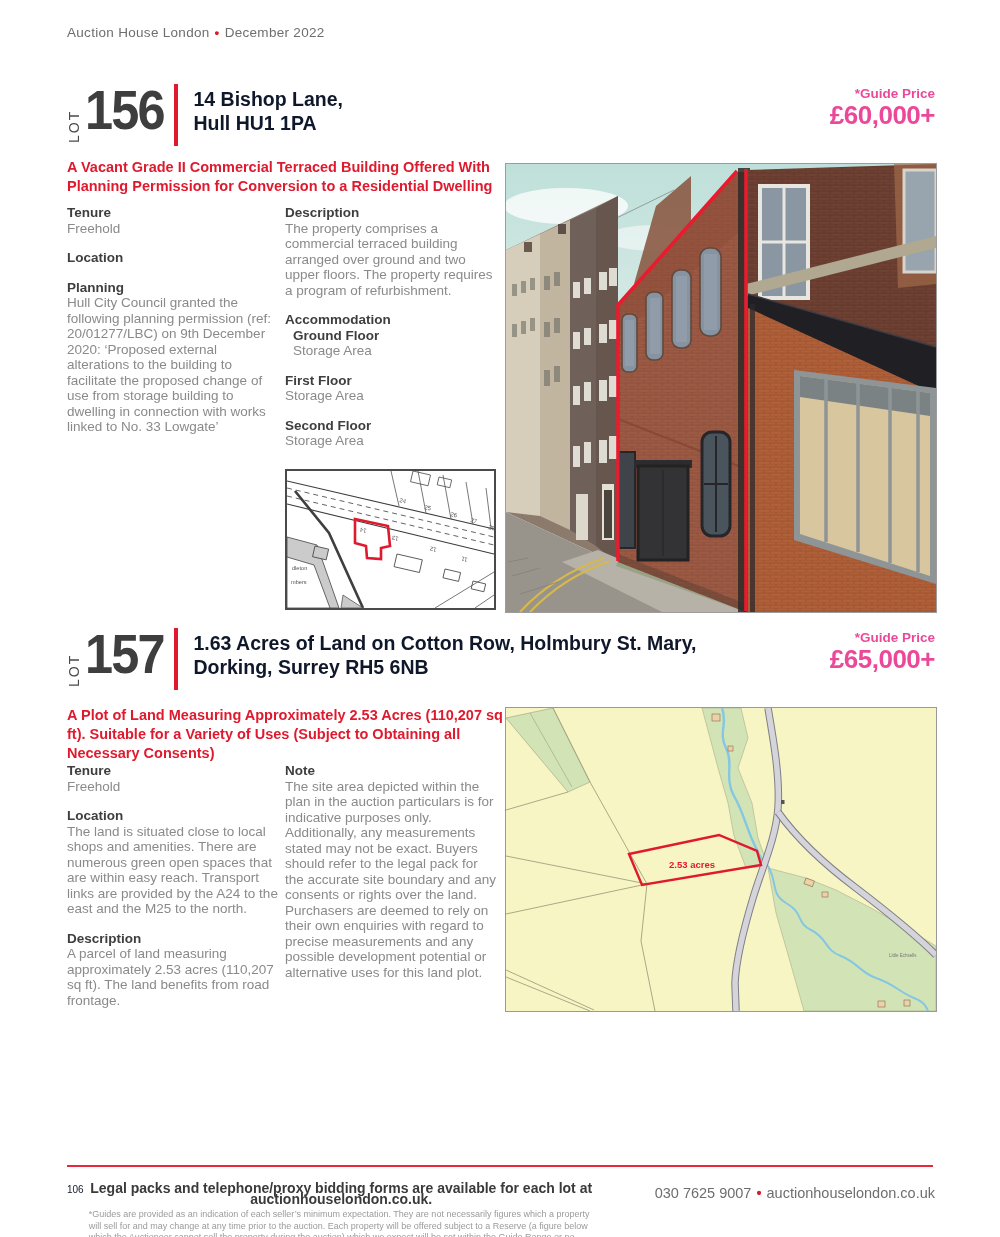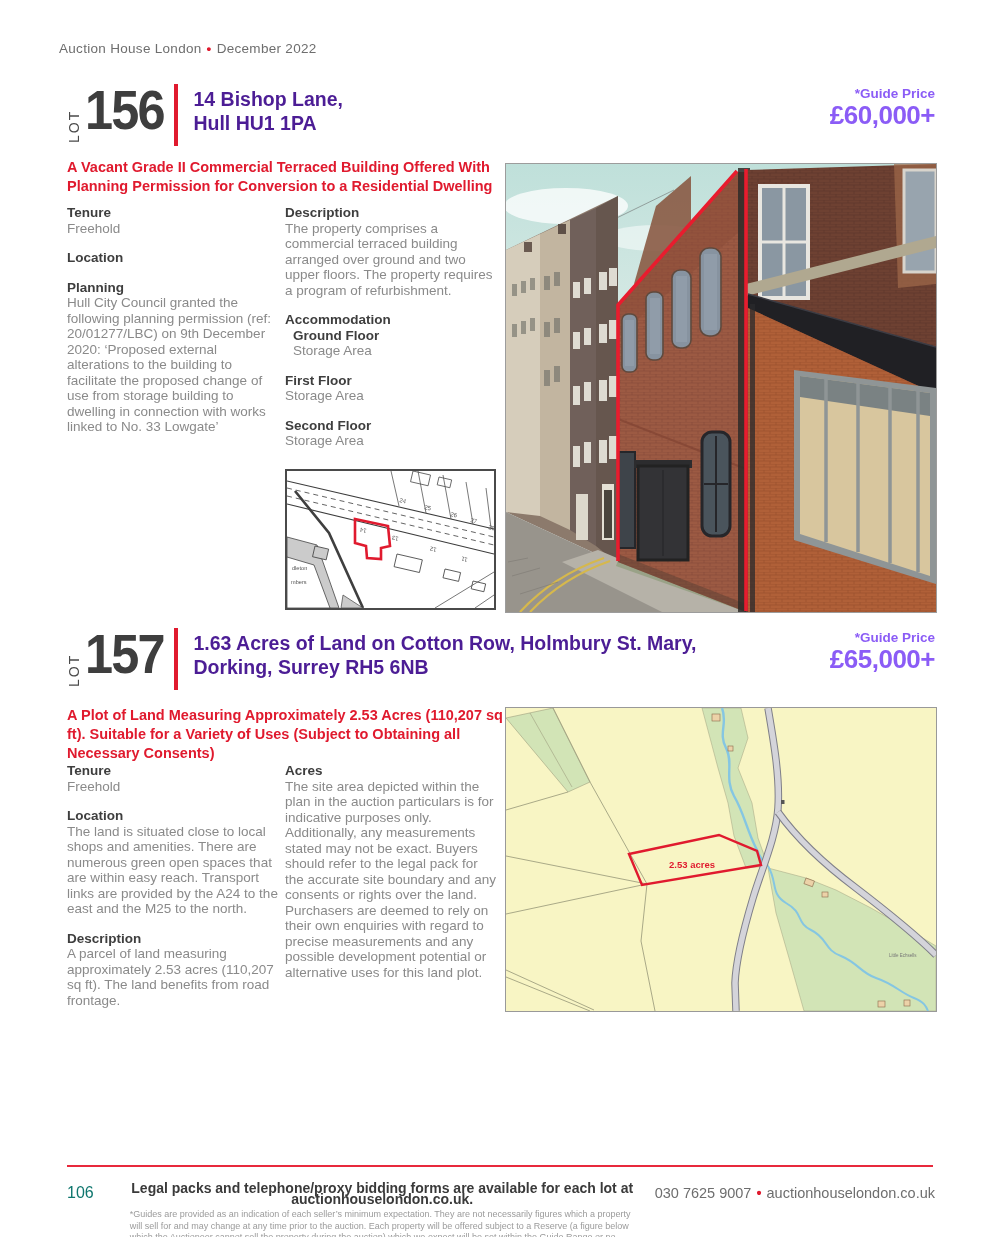--- a/index.html
+++ b/index.html
@@ -1,31 +1,31 @@
 <!DOCTYPE html>
 <html><head>
 <meta charset="utf-8">
 <style>
   html,body{margin:0;padding:0;background:#e9e9e9;}
   .page{position:relative;width:1000px;height:1237px;background:#ffffff;margin:0 auto;
         font-family:"Liberation Sans",sans-serif;overflow:hidden;}
   
-  .tophead{position:absolute;top:25px;left:59px;font-size:13.5px;color:#6e6e6e;letter-spacing:.3px;margin-top:16px;}
+  .tophead{position:absolute;top:25px;left:67px;font-size:13.5px;color:#6e6e6e;letter-spacing:.3px;}
   .tophead .dot{color:#e01a2e;margin:0 5px;font-weight:bold;}
   
   .lothead{position:absolute;left:67px;right:65px;display:flex;align-items:flex-start;}
   .lot156-head{top:84px;}
   .lot157-head{top:628px;}
   .lotword{writing-mode:vertical-rl;transform:rotate(180deg);font-size:14px;letter-spacing:2px;
            color:#4a4a4a;height:56px;line-height:1;margin-top:3px;}
   .lotnum{font-size:56px;font-weight:bold;color:#3e3e3e;line-height:.92;letter-spacing:-2px;
           margin-left:4px;transform:scaleX(.9);transform-origin:left top;}
   .redbar{width:4px;background:#e01a2e;align-self:stretch;margin:0 15px 0 2px;min-height:62px;}
-  .addr{font-size:19.5px;font-weight:bold;color:#4c1d95;line-height:1.22;padding-top:4px;max-width:560px;}
-  .priceblock{margin-left:auto;text-align:right;color:#8b5cf6;padding-top:2px;white-space:nowrap;}
+  .addr{font-size:19.5px;font-weight:bold;color:#0f172a;line-height:1.22;padding-top:4px;max-width:560px;}
+  .priceblock{margin-left:auto;text-align:right;color:#ec4899;padding-top:2px;white-space:nowrap;}
   .gplabel{font-size:13.5px;font-weight:bold;}
   .gpval{font-size:26px;font-weight:bold;line-height:1.15;letter-spacing:-.5px;}
   
   .headline{position:absolute;left:67px;width:452px;color:#e01a2e;font-weight:bold;
             font-size:14.5px;line-height:19px;}
   .hl156{top:158px;}
   .hl157{top:706px;}
   
   .col{position:absolute;font-size:13.5px;}
   .c156a{top:205px;left:67px;width:210px;}
@@ -41,21 +41,21 @@
   .photo{position:absolute;top:163px;left:505px;width:430px;height:448px;border:1px solid #9c9c9c;
          background:#dfe7e5;}
   .plan{position:absolute;top:469px;left:285px;width:211px;height:141px;border:2px solid #4a4a4a;
         background:#fff;box-sizing:border-box;}
   .map{position:absolute;top:707px;left:505px;width:430px;height:303px;border:1px solid #999;
        background:#fef9c3;}
   .photo svg,.plan svg,.map svg{display:block;width:100%;height:100%;}
   
   .footline{position:absolute;top:1165px;left:67px;right:67px;height:2px;background:#e8293c;}
   .footrow{position:absolute;top:1183px;left:67px;right:65px;display:flex;align-items:flex-start;}
-  .pagenum{font-size:16px;color:#0f766e;margin-right:36px;line-height:1;padding-top:2px;}
+  .pagenum{font-size:10px;color:#0f172a;margin-right:5px;line-height:1;padding-top:2px;}
   .legal{width:505px;}
   .legalbold{font-size:14px;font-weight:bold;color:#3a3a3a;margin:0 0 4px 0;line-height:11px;text-align:center;}
   .legalsmall{font-size:9px;color:#9b9b9b;margin:0;line-height:11.5px;}
   .contact{margin-left:auto;font-size:14.5px;color:#6e6e6e;white-space:nowrap;padding-top:2px;}
   .contact .dot{color:#e01a2e;margin:0 5px;font-weight:bold;}
 </style>
 </head>
 <body>
 
 <div class="page">
@@ -320,21 +320,21 @@
       <p>The land is situated close to local shops and amenities. There are numerous green open spaces that are within easy reach. Transport links are provided by the A24 to the east and the M25 to the north.</p>
     </div>
     <div class="sec">
       <h4>Description</h4>
       <p>A parcel of land measuring approximately 2.53 acres (110,207 sq ft). The land benefits from road frontage.</p>
     </div>
   </div>
 
   <div class="col c157b">
     <div class="sec">
-      <h4>Acres</h4>
+      <h4>Note</h4>
       <p>The site area depicted within the plan in the auction particulars is for indicative purposes only. Additionally, any measurements stated may not be exact. Buyers should refer to the legal pack for the accurate site boundary and any consents or rights over the land. Purchasers are deemed to rely on their own enquiries with regard to precise measurements and any possible development potential or alternative uses for this land plot.</p>
     </div>
   </div>
 
   <div class="map">
     <svg viewBox="0 0 430 303" preserveAspectRatio="none">
       <rect width="430" height="303" fill="#f8f5c4"></rect>
 
       <polygon points="0,10 47,0 84,74 62,84" fill="#d2e4b6" stroke="#a0a080" stroke-width="0.6"></polygon>
       <path d="M24,5 L66,79" stroke="#a0a080" stroke-width="0.6"></path>

